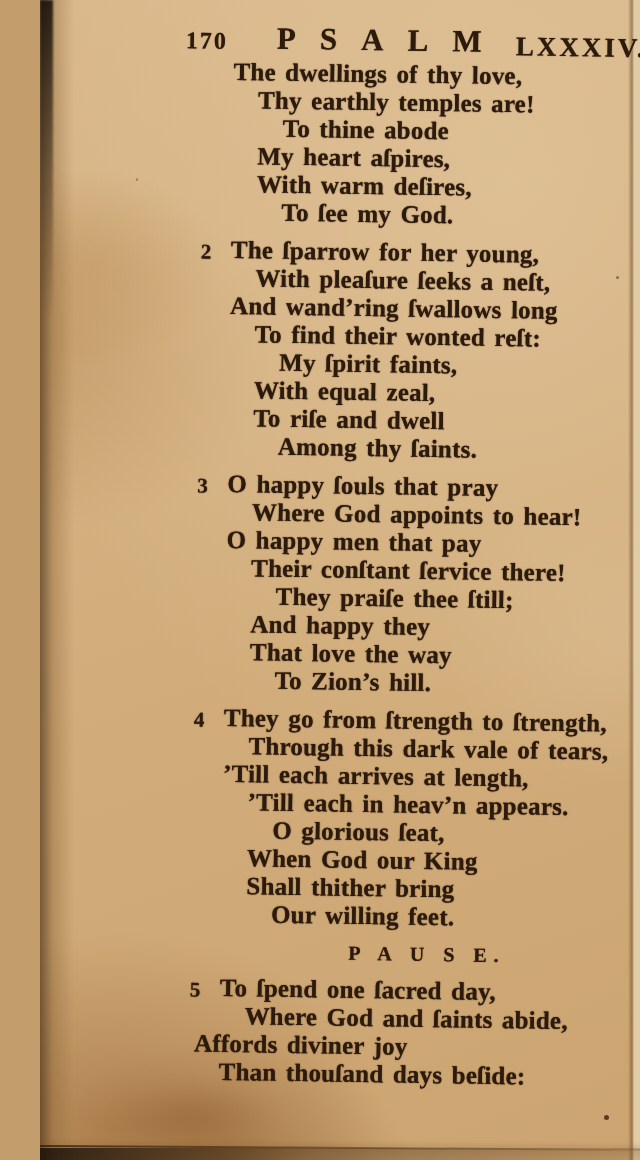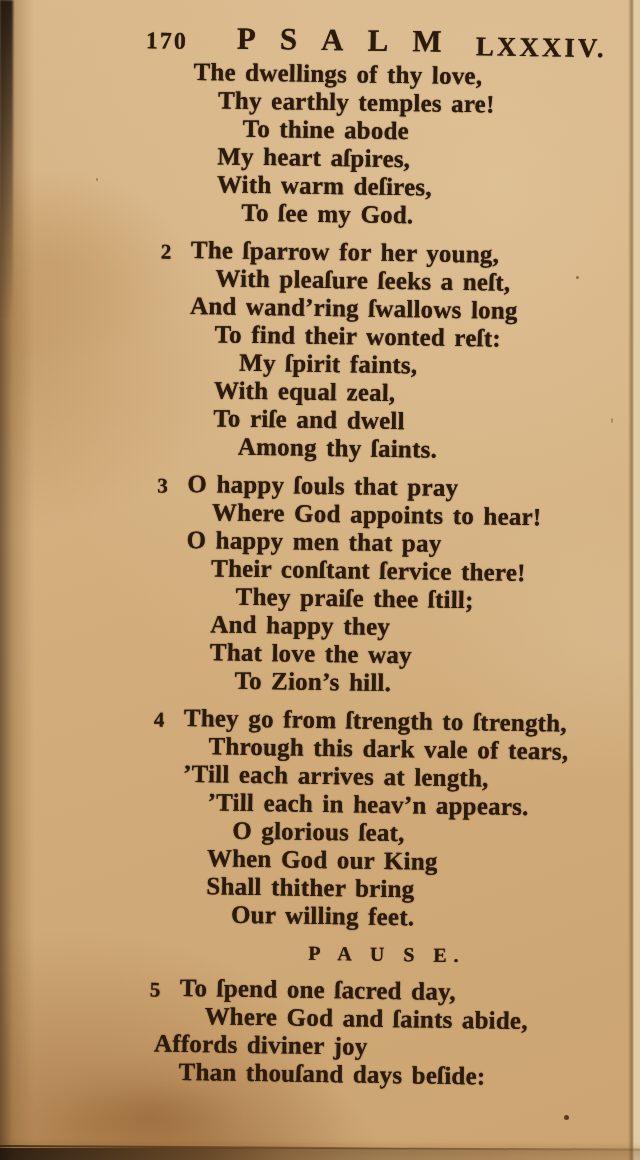--- a/index.html
+++ b/index.html
@@ -7,21 +7,21 @@
     --paper-light:#d9b88b;
     --paper:#d1ac7a;
     --paper-dark:#cba471;
   }
   html,body{margin:0;padding:0;}
   body{
     width:640px;height:1160px;overflow:hidden;position:relative;
     background:#c49d6d;
     font-family:"Liberation Serif","DejaVu Serif",serif;
   }
-  .page{position:absolute;inset:0;overflow:hidden;}
+  .page{position:absolute;inset:0;overflow:hidden;margin-left:40px;}
   
   .paper{
     position:absolute;inset:0;
     background:
       radial-gradient(420px 300px at 12% 97%, rgba(146,94,44,0.50), rgba(146,94,44,0) 65%),
       radial-gradient(260px 170px at 31% 100%, rgba(130,82,36,0.38), rgba(130,82,36,0) 70%),
       radial-gradient(720px 900px at 78% 16%, rgba(228,202,162,0.55), rgba(228,202,162,0) 70%),
       radial-gradient(300px 260px at 4% 30%, rgba(165,116,60,0.32), rgba(165,116,60,0) 70%),
       radial-gradient(180px 140px at 9% 23%, rgba(175,126,66,0.28), rgba(175,126,66,0) 70%),
       radial-gradient(240px 200px at 96% 55%, rgba(222,196,156,0.35), rgba(222,196,156,0) 75%),

